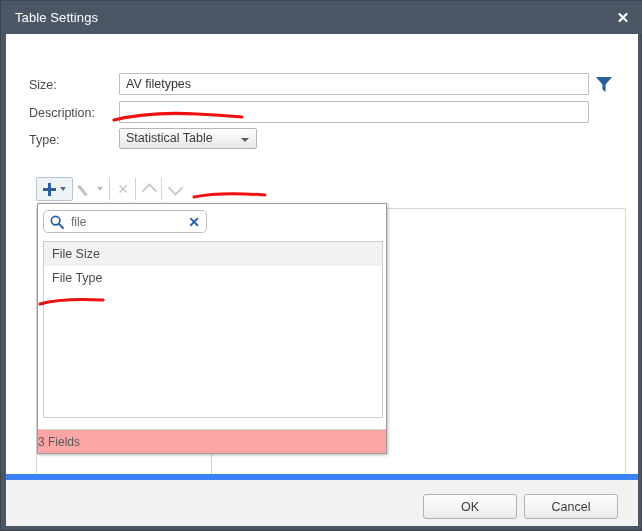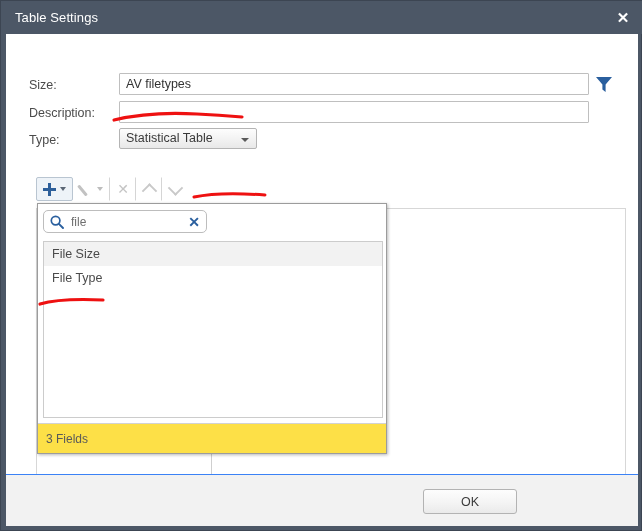--- a/index.html
+++ b/index.html
@@ -338,41 +338,41 @@
     background: #ffffff;
     cursor: pointer;
   }
   .list-row.alt { background: #f2f2f2; }
 
   .picker-footer {
     position: absolute;
     left: 0;
     bottom: 0;
     width: 100%;
-    height: 30px;
+    height: 24px;
     box-sizing: border-box;
     border-top: 1px solid #d2d2d2;
-    background: #fde047;
+    background: #fca5a5;
     display: flex;
     align-items: center;
-    padding-left: 8px;
+    padding-left: 0;
     font-size: 12px;
     color: #5a5a5a;
   }
 
   
   .dialog-footer {
     position: absolute;
     left: 5px;
     top: 473px;
     width: 632px;
     height: 52px;
     box-sizing: border-box;
     background: #f2f2f2;
-    border-top: 1px solid #3b82f6;
+    border-top: 6px solid #3b82f6;
   }
   .btn {
     position: absolute;
     top: 14px;
     width: 94px;
     height: 25px;
     box-sizing: border-box;
     border: 1px solid #b3b3b3;
     border-radius: 3px;
     background: linear-gradient(to bottom, #fdfdfd 0%, #f4f4f4 55%, #eaeaea 100%);
@@ -462,20 +462,21 @@
         <div class="list-row">File Type</div>
       </div>
 
       <div class="picker-footer">3 Fields</div>
     </div>
 
   </div>
 
   <div class="dialog-footer">
     <button class="btn" id="ok-button">OK</button>
+    <button class="btn" id="cancel-button">Cancel</button>
   </div>
 
   <svg class="annot" style="left:110px; top:106px; width:136px; height:20px;" viewBox="0 0 136 20">
     <path d="M3,13 C28,7 52,5 86,7 C104,8 118,9 131,10" stroke="#ee1111" stroke-width="3.2" fill="none" stroke-linecap="round"></path>
   </svg>
 
   <svg class="annot" style="left:190px; top:188px; width:90px; height:14px;" viewBox="0 0 90 14">
     <path d="M3,8 C22,4 48,4 74,6" stroke="#ee1111" stroke-width="3" fill="none" stroke-linecap="round"></path>
   </svg>
 

